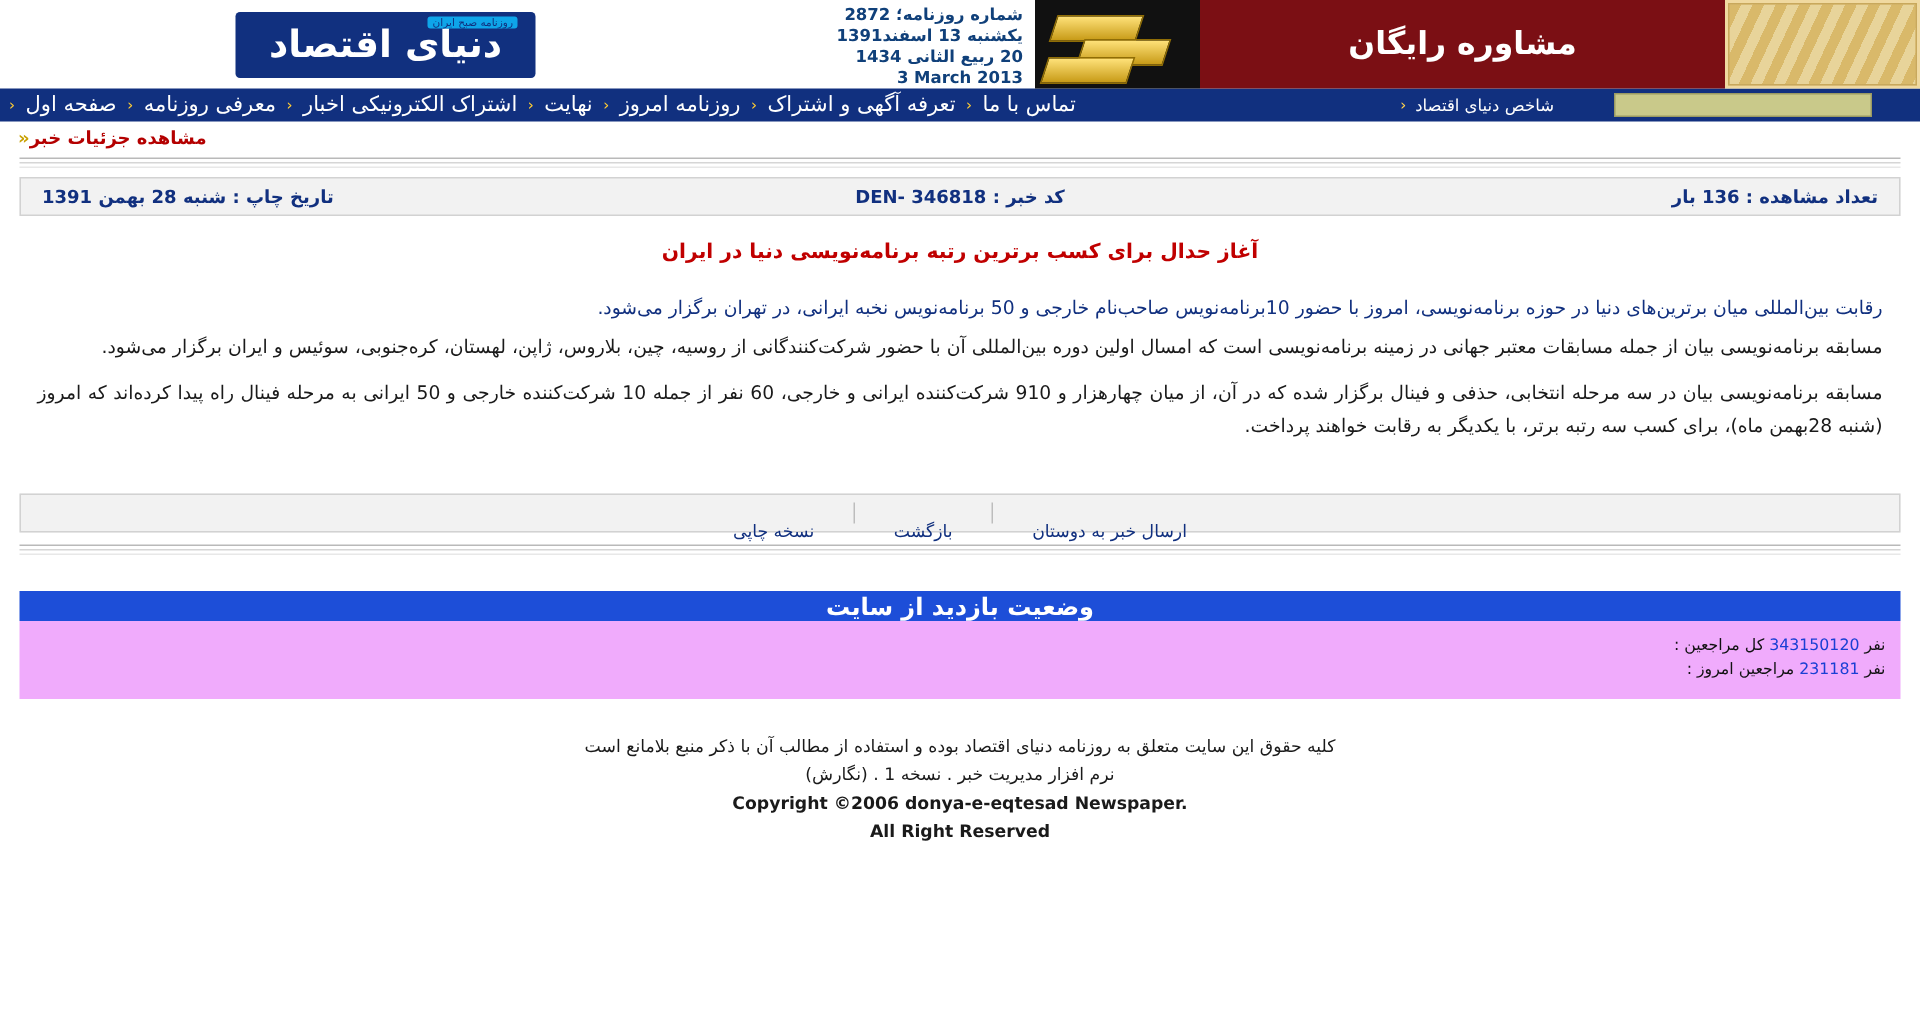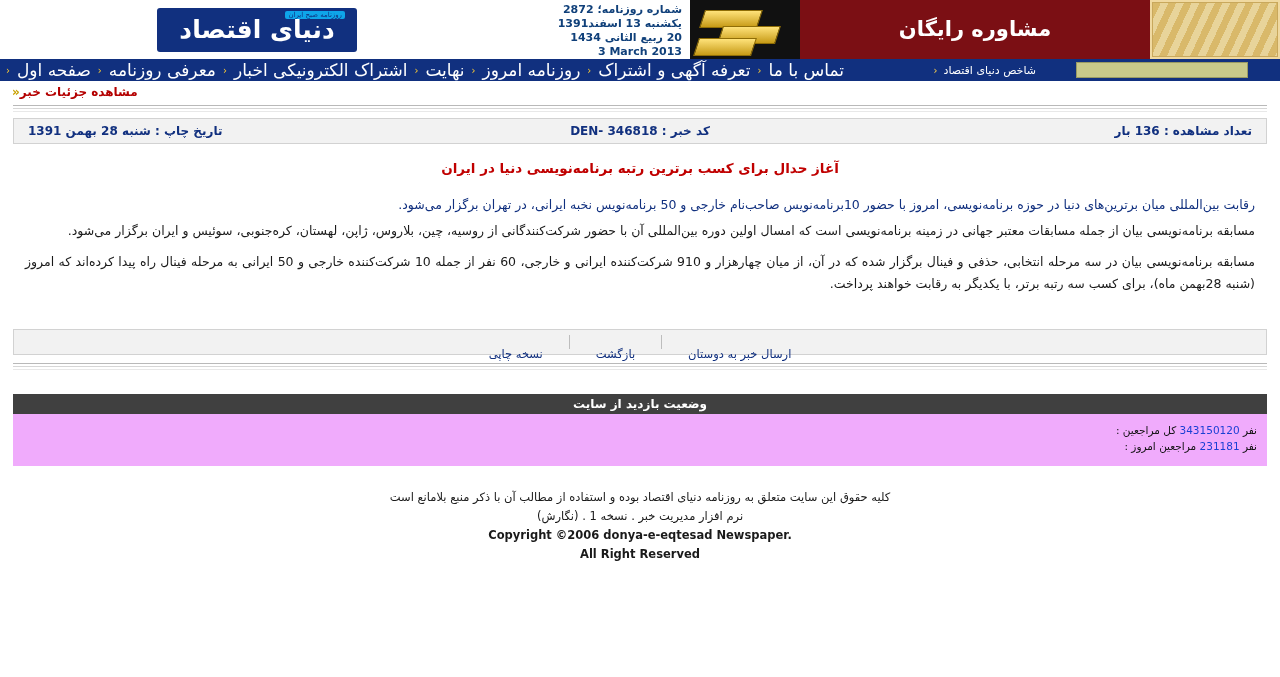--- a/index.html
+++ b/index.html
@@ -163,21 +163,21 @@
   .nav-items {
     flex: 1;
     display: flex;
     flex-direction: row;
     align-items: center;
     justify-content: flex-end;
     padding-left: 6px;
   }
   .nav-item {
     color: #ffffff;
-    font-size: 17px;
+    font-size: 14px;
     padding: 0 7px;
     white-space: nowrap;
     cursor: pointer;
   }
   .nav-sep {
     color: #ffcc33;
     font-size: 10px;
   }
 
   
@@ -297,23 +297,23 @@
   .rule-stack2 {
     width: 1254px;
     margin: 6px auto 0 auto;
   }
 
   
   .stats-title {
     width: 1254px;
     margin: 24px auto 0 auto;
     height: 20px;
-    background: #404040;
-    color: #ffffff;
-    font-size: 12px;
+    background: #1d4ed8;
+    color: #ffffff;
+    font-size: 16px;
     font-weight: bold;
     display: flex;
     align-items: center;
     justify-content: center;
   }
   .stats-body {
     width: 1254px;
     margin: 0 auto;
     height: 52px;
     background: #f0abfc;

